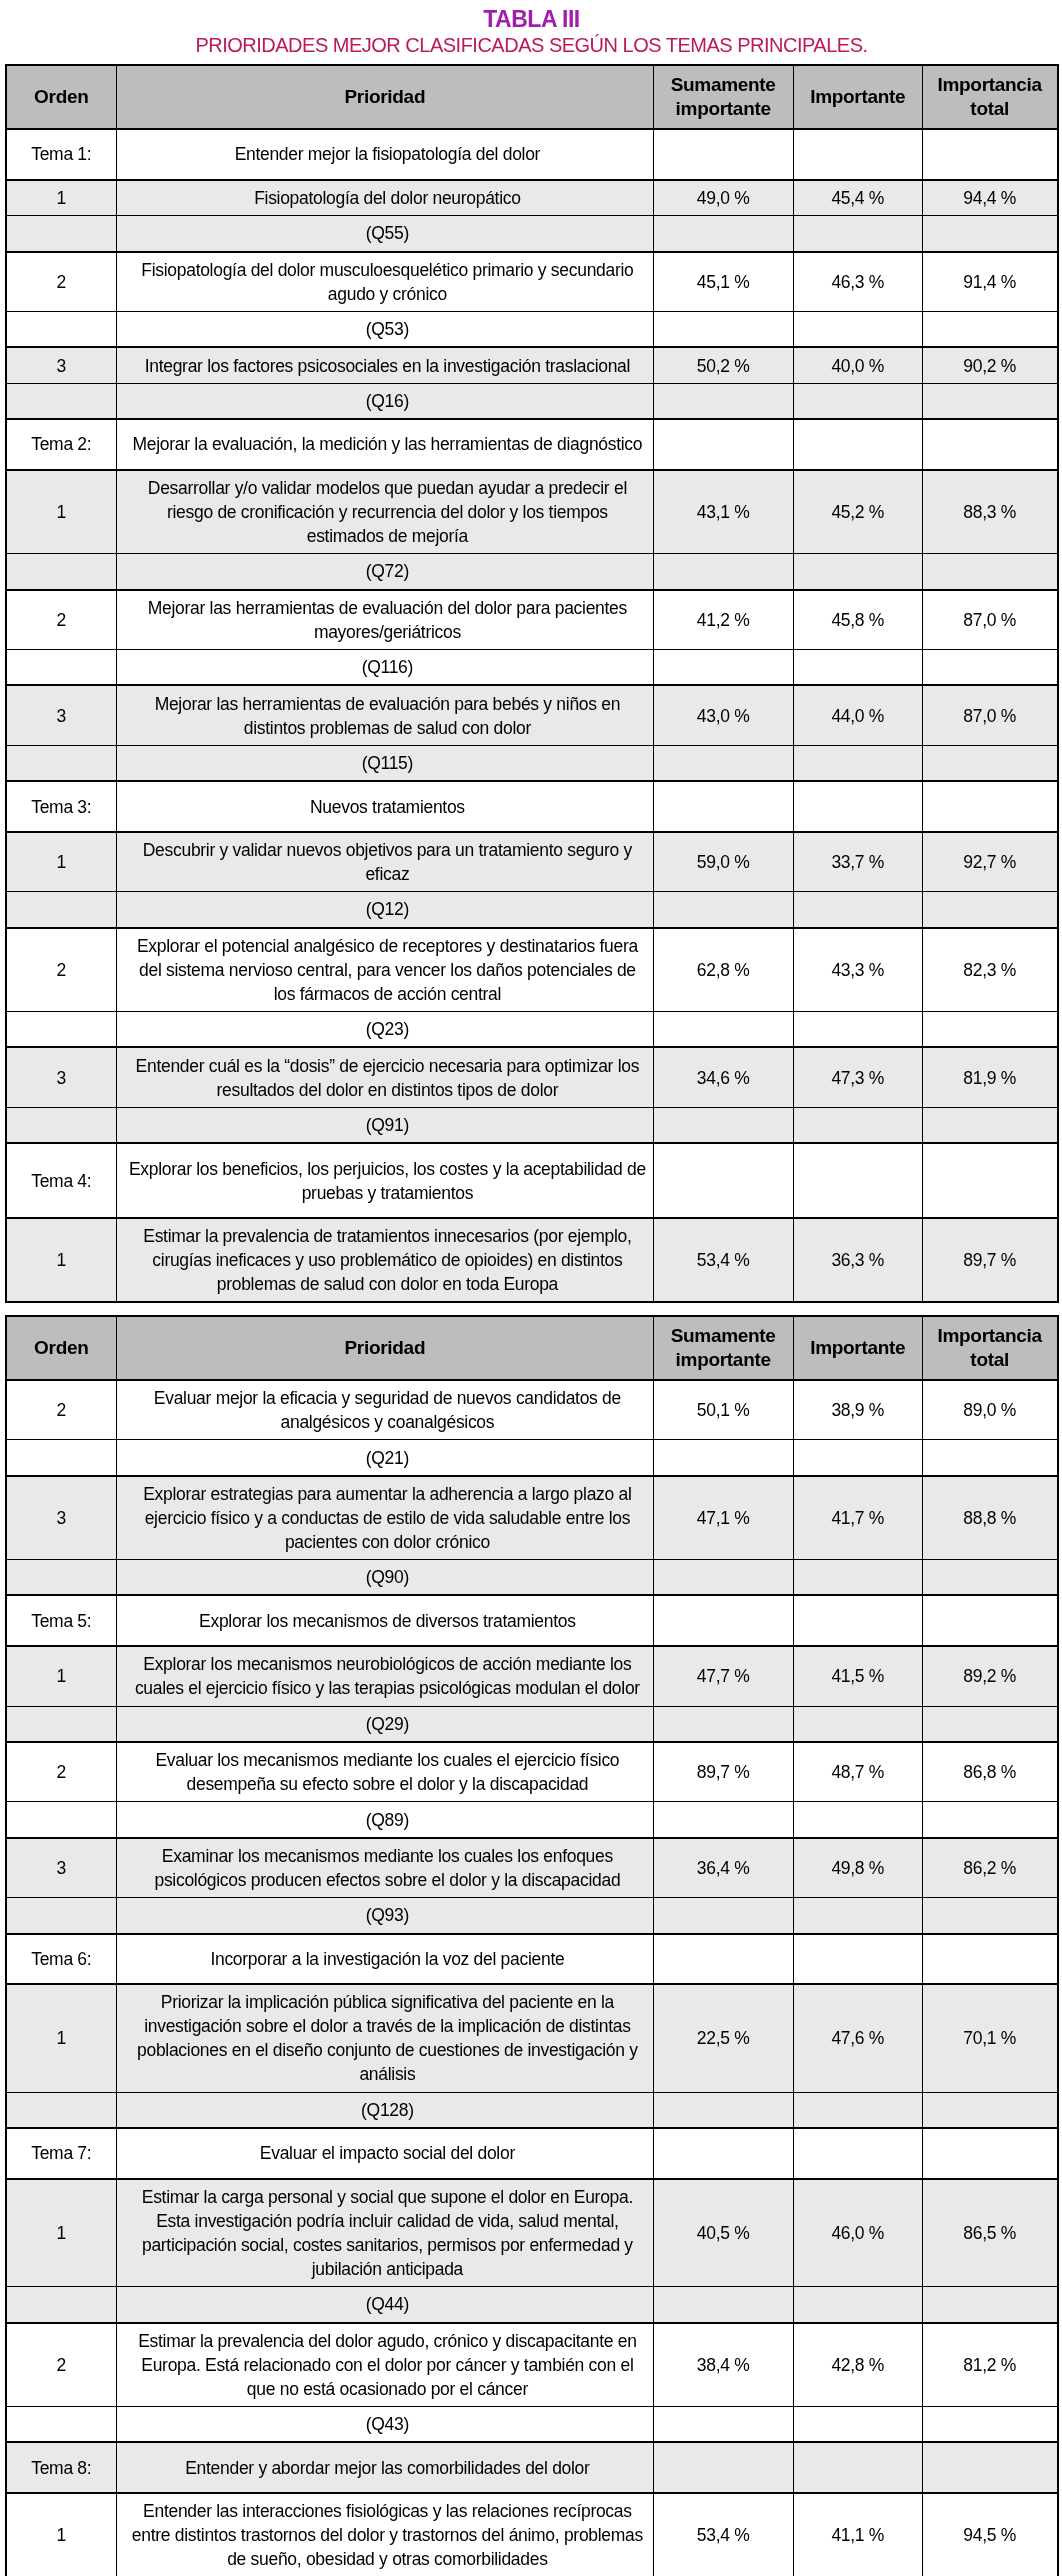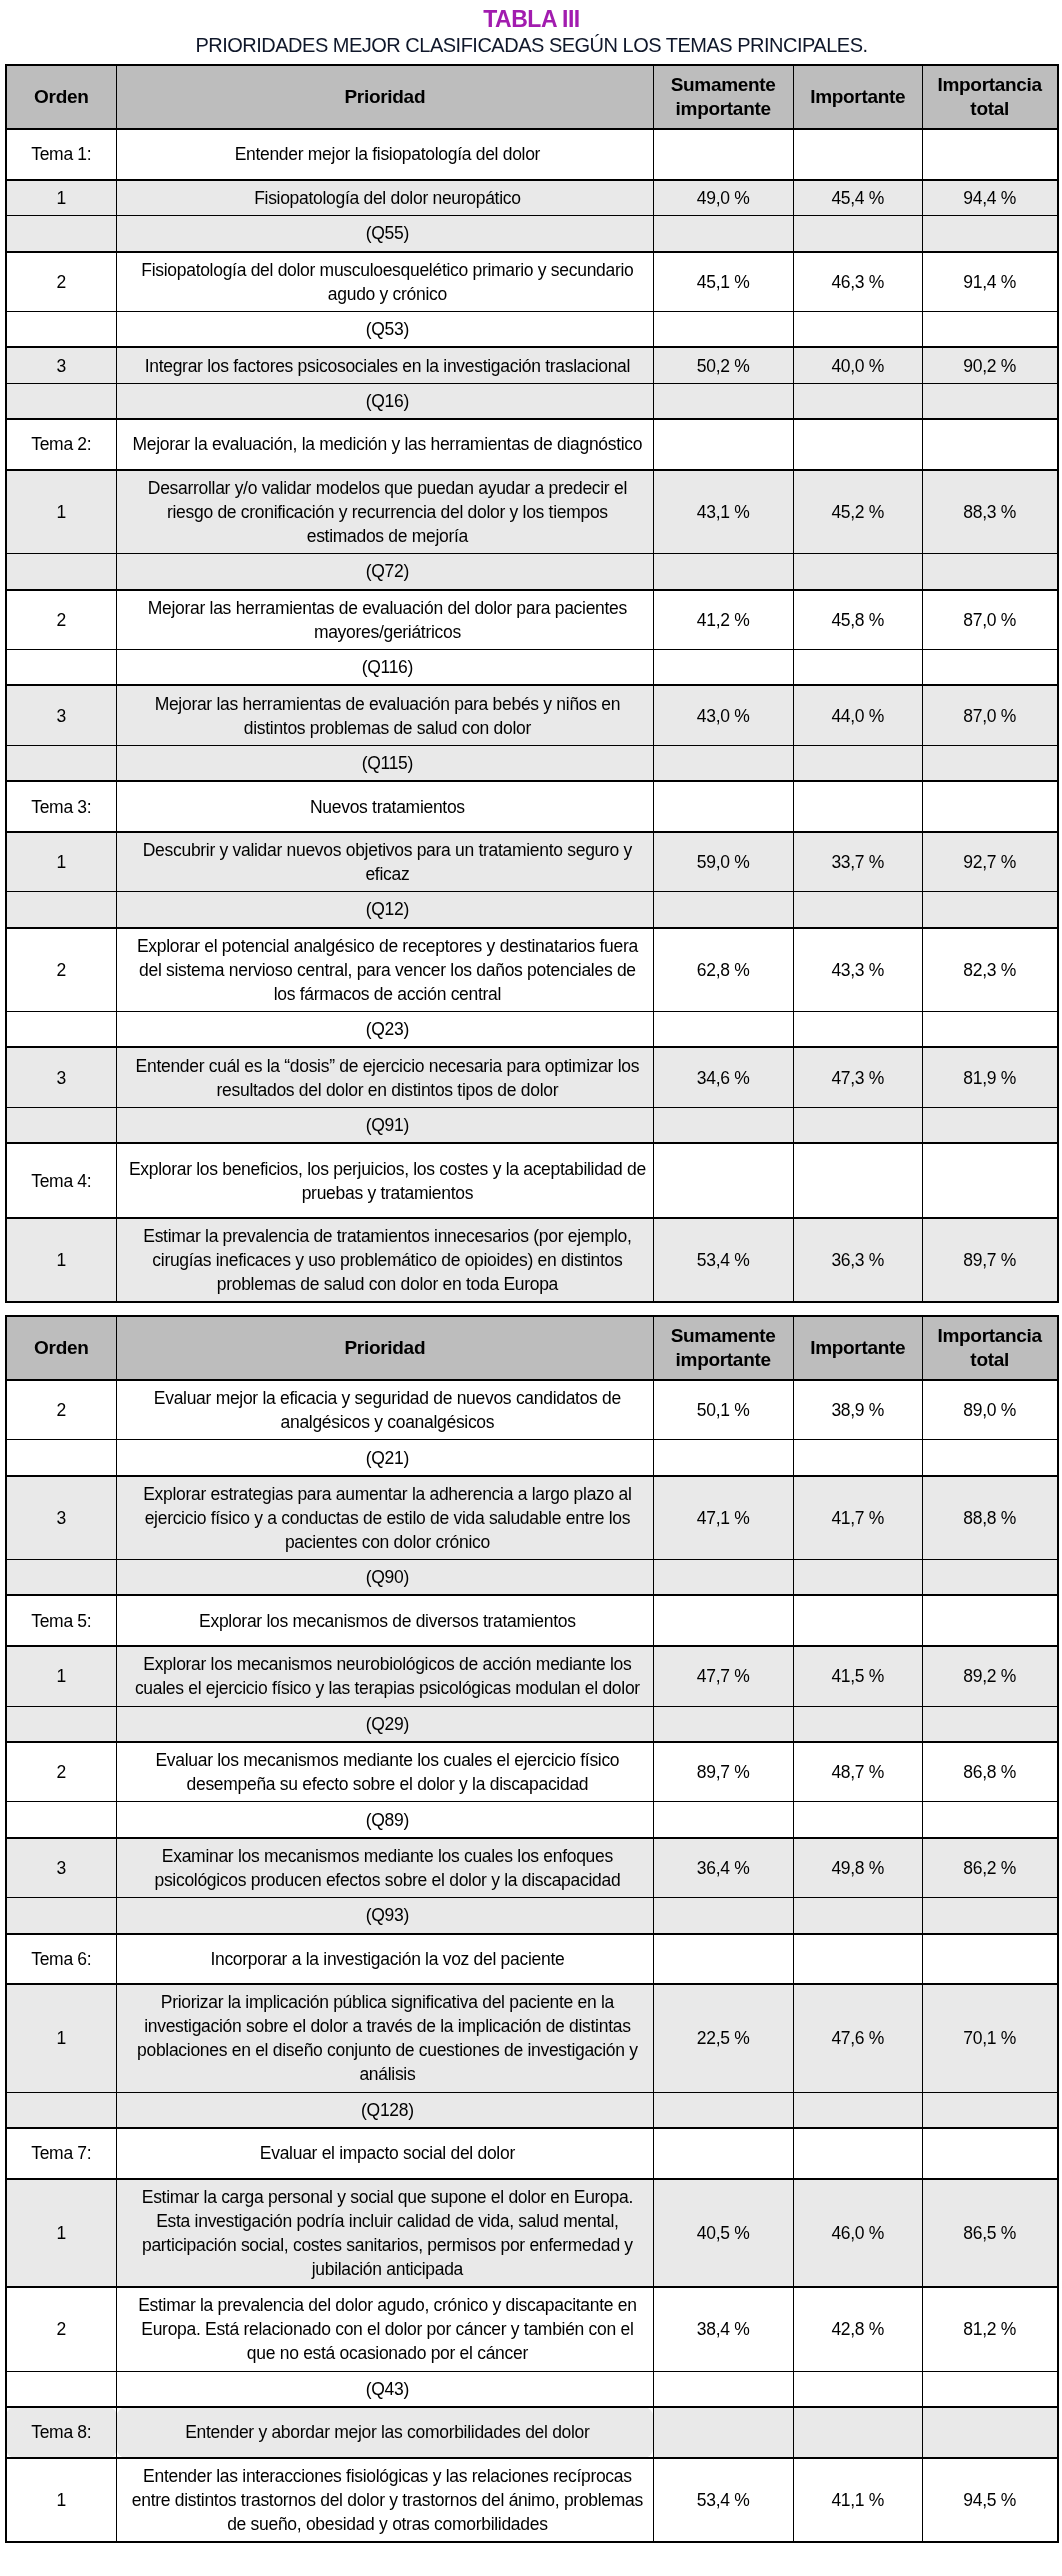--- a/index.html
+++ b/index.html
@@ -18,21 +18,21 @@
   .title-main {
     font-size: 23px;
     font-weight: bold;
     color: #a21caf;
     line-height: 1.1;
     margin: 0;
   }
   .title-sub {
     font-size: 20px;
     font-weight: normal;
-    color: #0f172a;
+    color: #be185d;
     line-height: 1.25;
     margin: 1px 0 5.2px 0;
   }
   table.prio-table {
     width: 1054px;
     margin: 0 auto;
     border-collapse: collapse;
     table-layout: fixed;
     border: 2.6px solid #000;
     font-size: 17.5px;
@@ -56,21 +56,21 @@
     font-size: 19px;
     text-align: center;
     padding: 7.2px 4.1px;
     height: 47px;
     line-height: 24px;
   }
   td.cell-orden { text-align: center; padding: 5.2px 3.1px; }
   td.cell-prio  { text-align: center; padding: 5.2px 5.2px 5.2px 10.3px; }
   td.cell-val   { text-align: center; padding: 5.2px 3.1px; }
   tr.tema td { border-top-width: 2.6px; }
-  tr.tema td.cell-prio, tr.tema td.cell-orden { padding-top: 12.4px; padding-bottom: 12.4px; border-radius: 9px; }
+  tr.tema td.cell-prio, tr.tema td.cell-orden { padding-top: 12.4px; padding-bottom: 12.4px; }
   tr.prio td { border-top-width: 2.6px; }
   tr.q td    { border-top-width: 1.5px; }
   tr.shaded td { background: #e9e9e9; }
   tr.bold-vals td.cell-val { font-weight: normal; margin-top: 20px; }
 </style>
 </head>
 <body>
 
 <div class="page">
 
@@ -384,20 +384,27 @@
     <td class="cell-val"></td>
     <td class="cell-val"></td>
   </tr>
         <tr class="prio shaded">
     <td class="cell-orden">1</td>
     <td class="cell-prio">Estimar la carga personal y social que supone el dolor en Europa. Esta investigación podría incluir calidad de vida, salud mental, participación social, costes sanitarios, permisos por enfermedad y jubilación anticipada</td>
     <td class="cell-val">40,5 %</td>
     <td class="cell-val">46,0 %</td>
     <td class="cell-val">86,5 %</td>
   </tr>
+        <tr class="q shaded">
+    <td class="cell-orden"></td>
+    <td class="cell-prio">(Q44)</td>
+    <td class="cell-val"></td>
+    <td class="cell-val"></td>
+    <td class="cell-val"></td>
+  </tr>
         <tr class="prio">
     <td class="cell-orden">2</td>
     <td class="cell-prio">Estimar la prevalencia del dolor agudo, crónico y discapacitante en Europa. Está relacionado con el dolor por cáncer y también con el que no está ocasionado por el cáncer</td>
     <td class="cell-val">38,4 %</td>
     <td class="cell-val">42,8 %</td>
     <td class="cell-val">81,2 %</td>
   </tr>
         <tr class="q">
     <td class="cell-orden"></td>
     <td class="cell-prio">(Q43)</td>

